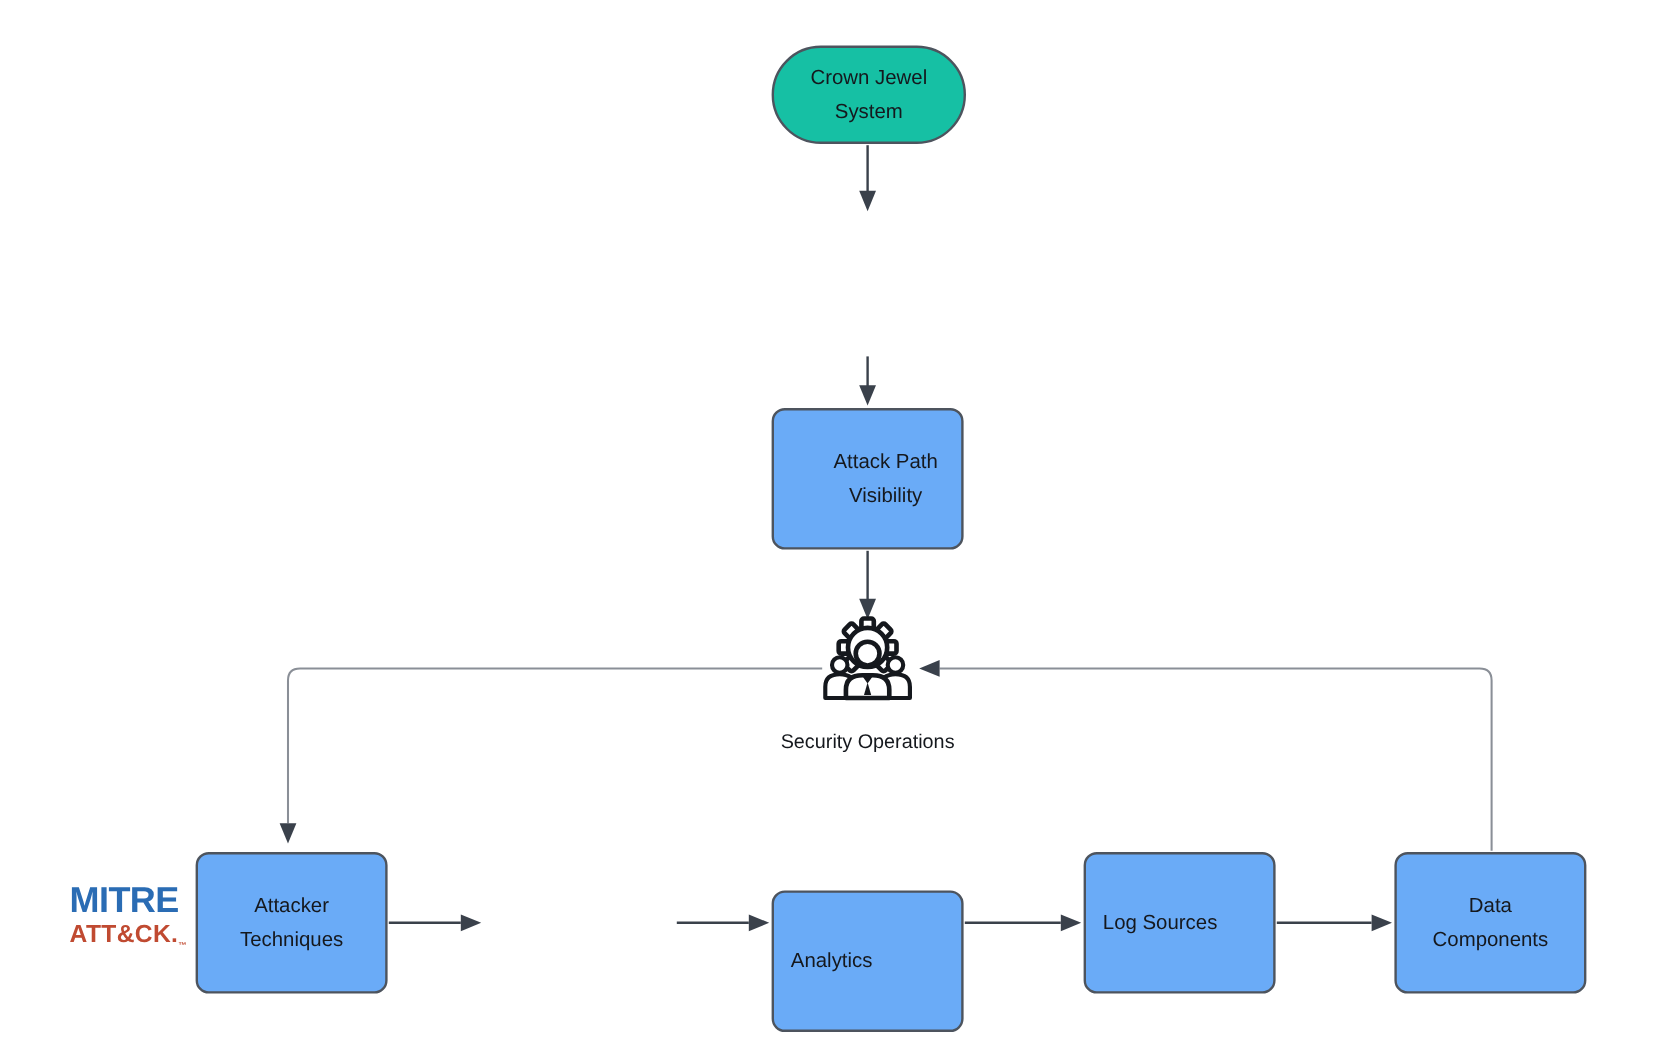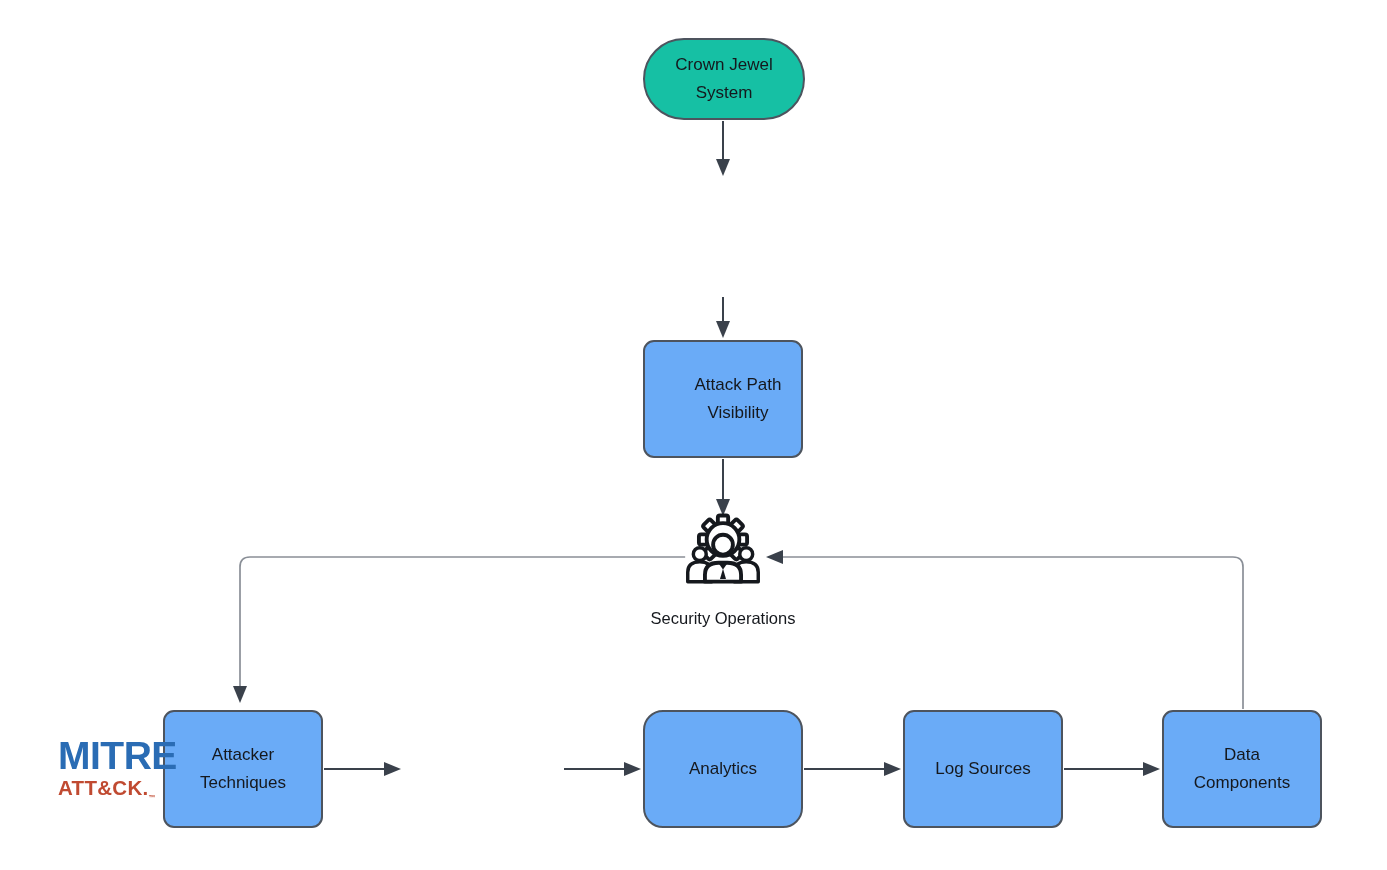--- a/index.html
+++ b/index.html
@@ -27,55 +27,55 @@
   }
   .flow{stroke:var(--arrow);stroke-width:2;fill:none;}
   .loop{stroke:var(--loop-line);stroke-width:1.7;fill:none;}
   .head{fill:var(--arrow);stroke:none;}
   .node{
     position:absolute;
     width:160px;height:118px;
     background:var(--box-fill);
     border:2px solid var(--box-border);
     border-radius:11px;
-    display:flex;align-items:center;justify-content:center;
+    display:flex;align-items:center;
     text-align:center;
     font-size:17px;line-height:1.62;
     box-sizing:border-box;
     padding:0 14px;
     color:var(--text);
   }
   .node-crown{
     left:643px;top:38px;width:162px;height:82px;
     border-radius:41px;
     background:var(--stadium-fill);
     padding:0 20px;
   }
   .node-threat{left:643px;top:177px;}
   .node-apv{left:643px;top:340px;padding-left:44px;}
   .node-attacker{left:163px;top:710px;}
   .node-detection{left:403px;top:710px;}
-  .node-analytics{left:643px;top:710px;border-radius:20px;}
+  .node-analytics{left:643px;top:742px;}
   .node-log{left:903px;top:710px;}
   .node-data{left:1162px;top:710px;}
   .coverage{
     position:absolute;left:818px;top:363px;width:255px;
     text-align:center;font-weight:700;font-size:18px;line-height:1.6;
   }
   .secops-icon{
     position:absolute;left:680px;top:512px;width:86px;height:86px;
   }
   .secops-icon svg{width:100%;height:100%;display:block;}
   .secops-label{
     position:absolute;left:613px;top:609px;width:220px;
     text-align:center;font-size:16.5px;
   }
   .logo{position:absolute;left:58px;top:736px;line-height:1;}
   .logo-mitre{
-    font-size:39px;font-weight:800;color:var(--mitre-blue);
+    font-size:30px;font-weight:800;color:var(--mitre-blue);
     letter-spacing:-0.5px;
   }
   .logo-attack{
     font-size:20.5px;font-weight:700;color:var(--attack-red);
     letter-spacing:0.3px;margin-top:3px;
   }
   .logo-tm{font-size:7px;font-weight:700;color:var(--attack-red);vertical-align:sub;}
 </style>
 </head>
 <body>

